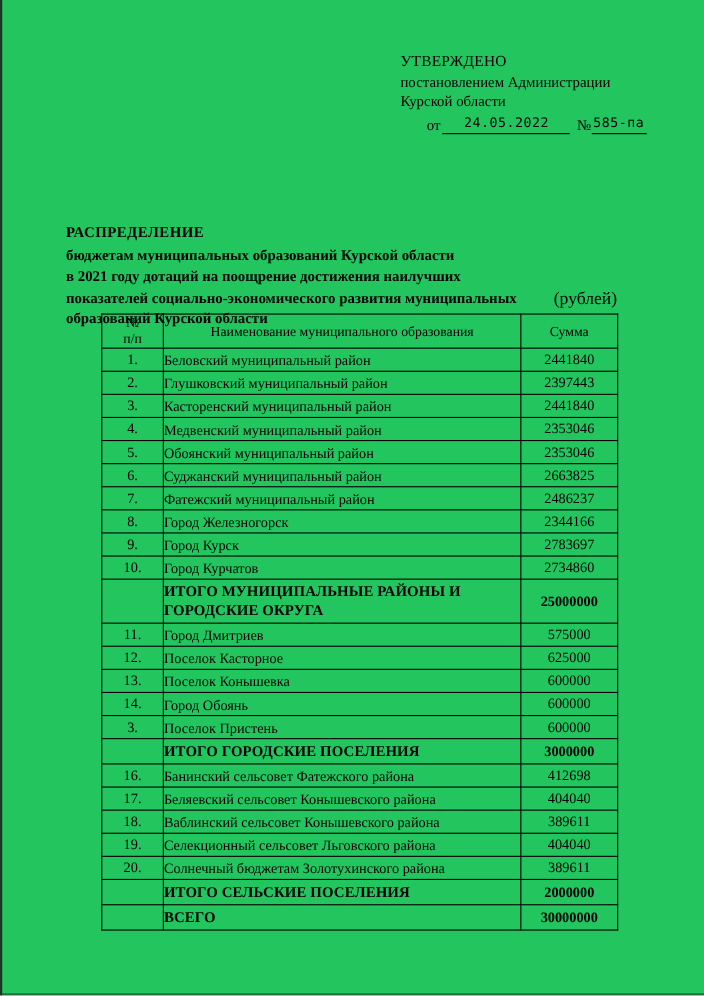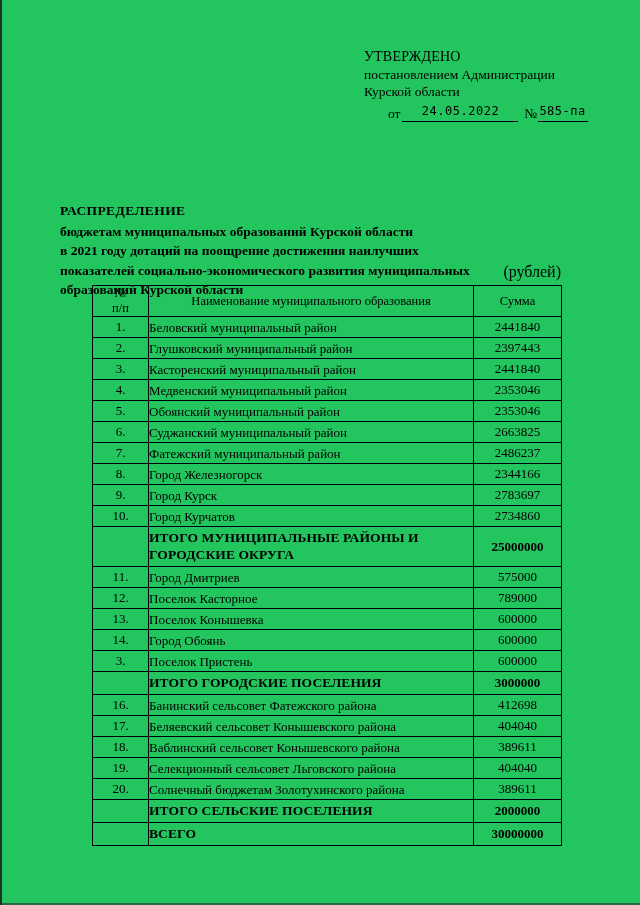--- a/index.html
+++ b/index.html
@@ -275,21 +275,21 @@
           <td class="c-sum">25000000</td>
         </tr>
         <tr>
           <td class="c-num">11.</td>
           <td class="c-name">Город Дмитриев</td>
           <td class="c-sum">575000</td>
         </tr>
         <tr>
           <td class="c-num">12.</td>
           <td class="c-name">Поселок Касторное</td>
-          <td class="c-sum">789000</td>
+          <td class="c-sum">625000</td>
         </tr>
         <tr>
           <td class="c-num">13.</td>
           <td class="c-name">Поселок Конышевка</td>
           <td class="c-sum">600000</td>
         </tr>
         <tr>
           <td class="c-num">14.</td>
           <td class="c-name">Город Обоянь</td>
           <td class="c-sum">600000</td>

